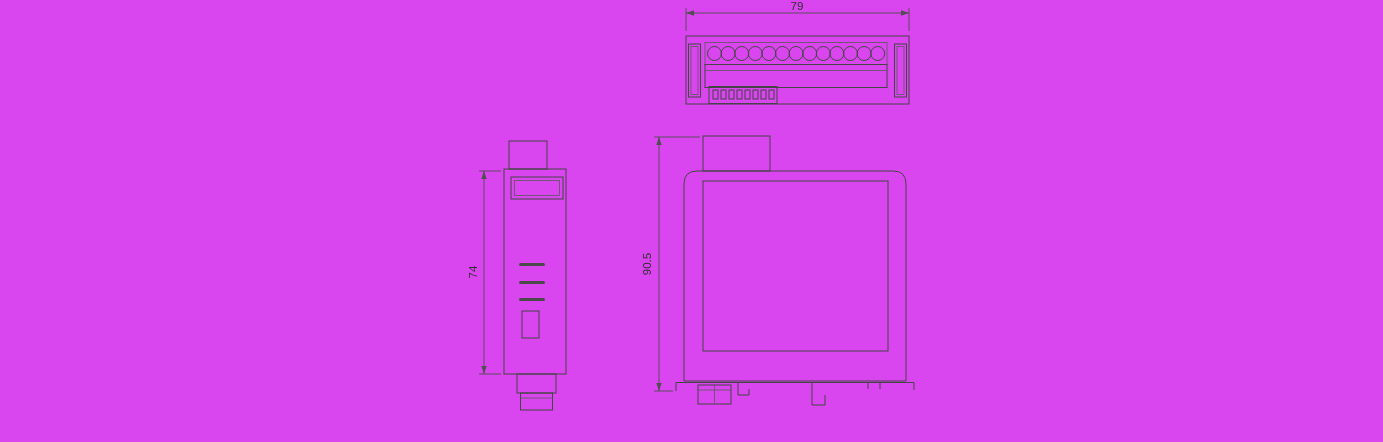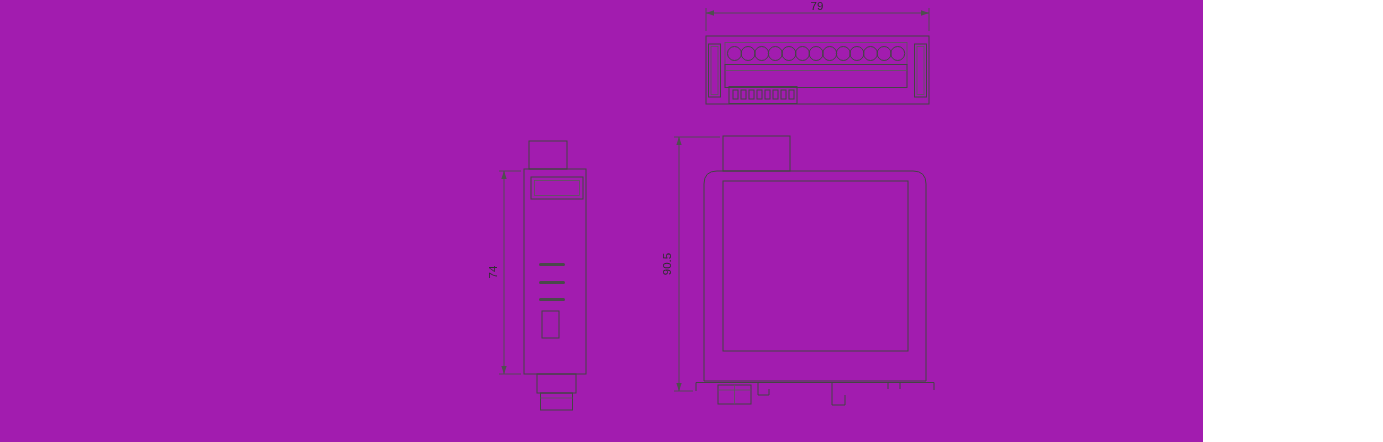--- a/index.html
+++ b/index.html
@@ -3,25 +3,24 @@
 <meta charset="utf-8">
 <style>
   html, body {
     margin: 0;
     padding: 0;
     background: #ffffff;
     font-family: "Liberation Sans", sans-serif;
   }
   .canvas {
     position: relative;
-    width: 1183px;
+    width: 1383px;
     height: 442px;
-    background: #a21caf;
+    background: #d946ef;
     overflow: hidden;
-    padding-left: 20px;
   }
   svg { display: block; }
   .ln   { fill: none; stroke: #454545; stroke-width: 1; }
   .lnth { fill: none; stroke: #5a5a5a; stroke-width: 0.8; }
   .fillbar { fill: #4a4a4a; stroke: none; }
   .dim  { fill: none; stroke: #4f4f4f; stroke-width: 0.9; }
   .dimtext { fill: #2f2f2f; font-size: 11.5px; font-family: "Liberation Sans", sans-serif; }
 </style>
 </head>
 <body>

